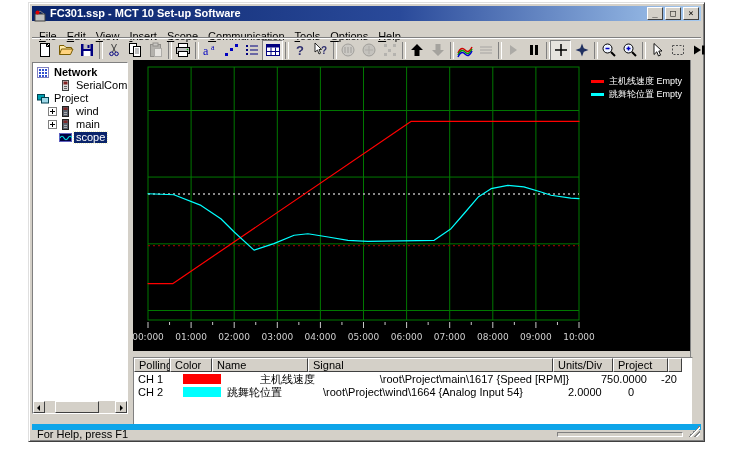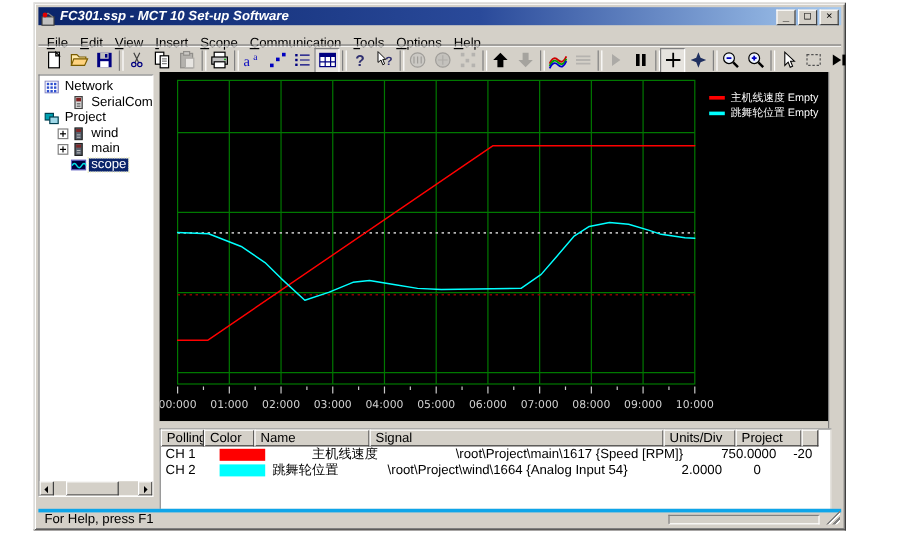--- a/index.html
+++ b/index.html
@@ -7,21 +7,21 @@
        font-family:"Liberation Sans","DejaVu Sans",sans-serif;-webkit-font-smoothing:none;}
   *{box-sizing:border-box;}
   .abs{position:absolute;}
 
   
   .win{left:28px;top:2px;width:677px;height:440px;background:#d4d0c8;
        border:1px solid #404040;border-top-color:#dfdfdf;border-left-color:#dfdfdf;
        box-shadow:inset 1px 1px 0 #ffffff, inset -1px -1px 0 #808080;}
   .titlebar{left:3px;top:3px;right:3px;height:15px;
        background:linear-gradient(90deg,#0a246a 0%,#2a4a9a 55%,#a6caf0 100%);
-       display:flex;align-items:flex-end;padding:0 2px;font-style:italic;}
+       display:flex;align-items:center;padding:0 2px;}
   .title-text{color:#ffffff;font-weight:bold;font-size:11px;margin-left:3px;white-space:nowrap;line-height:13px;}
   .cap-btns{margin-left:auto;display:flex;gap:2px;}
   .cap-btn{width:16px;height:13px;background:#d4d0c8;border:1px solid #404040;
        border-top-color:#ffffff;border-left-color:#ffffff;font-size:9px;line-height:10px;
        text-align:center;font-family:"DejaVu Sans Mono",monospace;color:#000;}
   .menubar{left:3px;top:19px;right:3px;height:15px;display:flex;align-items:center;padding-left:2px;}
   .menu-item{font-size:11px;padding:1px 5px;color:#000;white-space:nowrap;margin-top:12px;}
   .toolbar{left:3px;top:34px;right:3px;height:25px;border-top:1px solid #808080;
        box-shadow:inset 0 1px 0 #ffffff;display:flex;align-items:center;padding-left:2px;}
   .tbtn{width:21px;height:21px;display:flex;align-items:center;justify-content:center;flex:none;}
@@ -70,21 +70,21 @@
        border:1px solid #808080;border-bottom-color:#d4d0c8;border-right-color:#d4d0c8;font-size:11px;}
   .th-row{display:flex;height:14px;}
   .th-cell{background:#d4d0c8;border:1px solid #404040;border-top-color:#ffffff;border-left-color:#ffffff;
        padding:0 4px;font-size:11px;line-height:12px;white-space:nowrap;overflow:hidden;flex:none;}
   .tb-row{display:flex;height:12px;align-items:center;margin-top:1px;}
   .tb-cell{padding:0 4px;white-space:nowrap;overflow:hidden;flex:none;line-height:12px;}
   .swatch{height:10px;margin:0 2px;flex:none;}
 
   
   .statusbar{left:3px;right:3px;bottom:3px;height:14px;background:#d4d0c8;
-       border-top:3px solid #0ea5e9;display:flex;align-items:center;font-size:11px;}
+       border-top:6px solid #0ea5e9;display:flex;align-items:center;font-size:11px;}
   .status-text{margin-left:5px;color:#000;}
   .status-pane{position:absolute;left:525px;right:18px;top:2px;bottom:1px;
        border:1px solid #808080;border-bottom-color:#ffffff;border-right-color:#ffffff;}
   .grip{position:absolute;right:1px;bottom:1px;width:12px;height:12px;
        background:linear-gradient(135deg,transparent 0 50%,#808080 50% 58%,#fff 58% 66%,transparent 66% 74%,#808080 74% 82%,#fff 82% 90%,transparent 90%);}
 </style>
 </head>
 <body>
 
 <div class="abs win">
@@ -308,21 +308,21 @@
       <div class="tbtn">
         <svg viewBox="0 0 16 16">
           <path d="M3 3.5 L10 8 L3 12.5 Z" fill="#000"></path>
           <rect x="11" y="3.5" width="2.5" height="9" fill="#000"></rect>
         </svg>
       </div>
     </div>
 
   <div class="abs treepanel">
     <div id="tree" style="padding:2px 0 0 2px;">
-        <div class="tree-item" style="padding-left: 2px;">
+        <div class="tree-item" style="padding-left: 2px; font-weight: bold;">
           <span class="ticon"><svg viewBox="0 0 13 11">
               <rect x="0.5" y="0.5" width="11" height="10" fill="#fff" stroke="#8080c0"></rect>
               <g fill="#3050d0">
                 <rect x="2" y="2" width="2" height="2"></rect>
                 <rect x="5" y="2" width="2" height="2"></rect>
                 <rect x="8" y="2" width="2" height="2"></rect>
                 <rect x="2" y="5" width="2" height="2"></rect>
                 <rect x="5" y="5" width="2" height="2"></rect>
                 <rect x="8" y="5" width="2" height="2"></rect>
                 <rect x="2" y="8" width="2" height="2"></rect>

